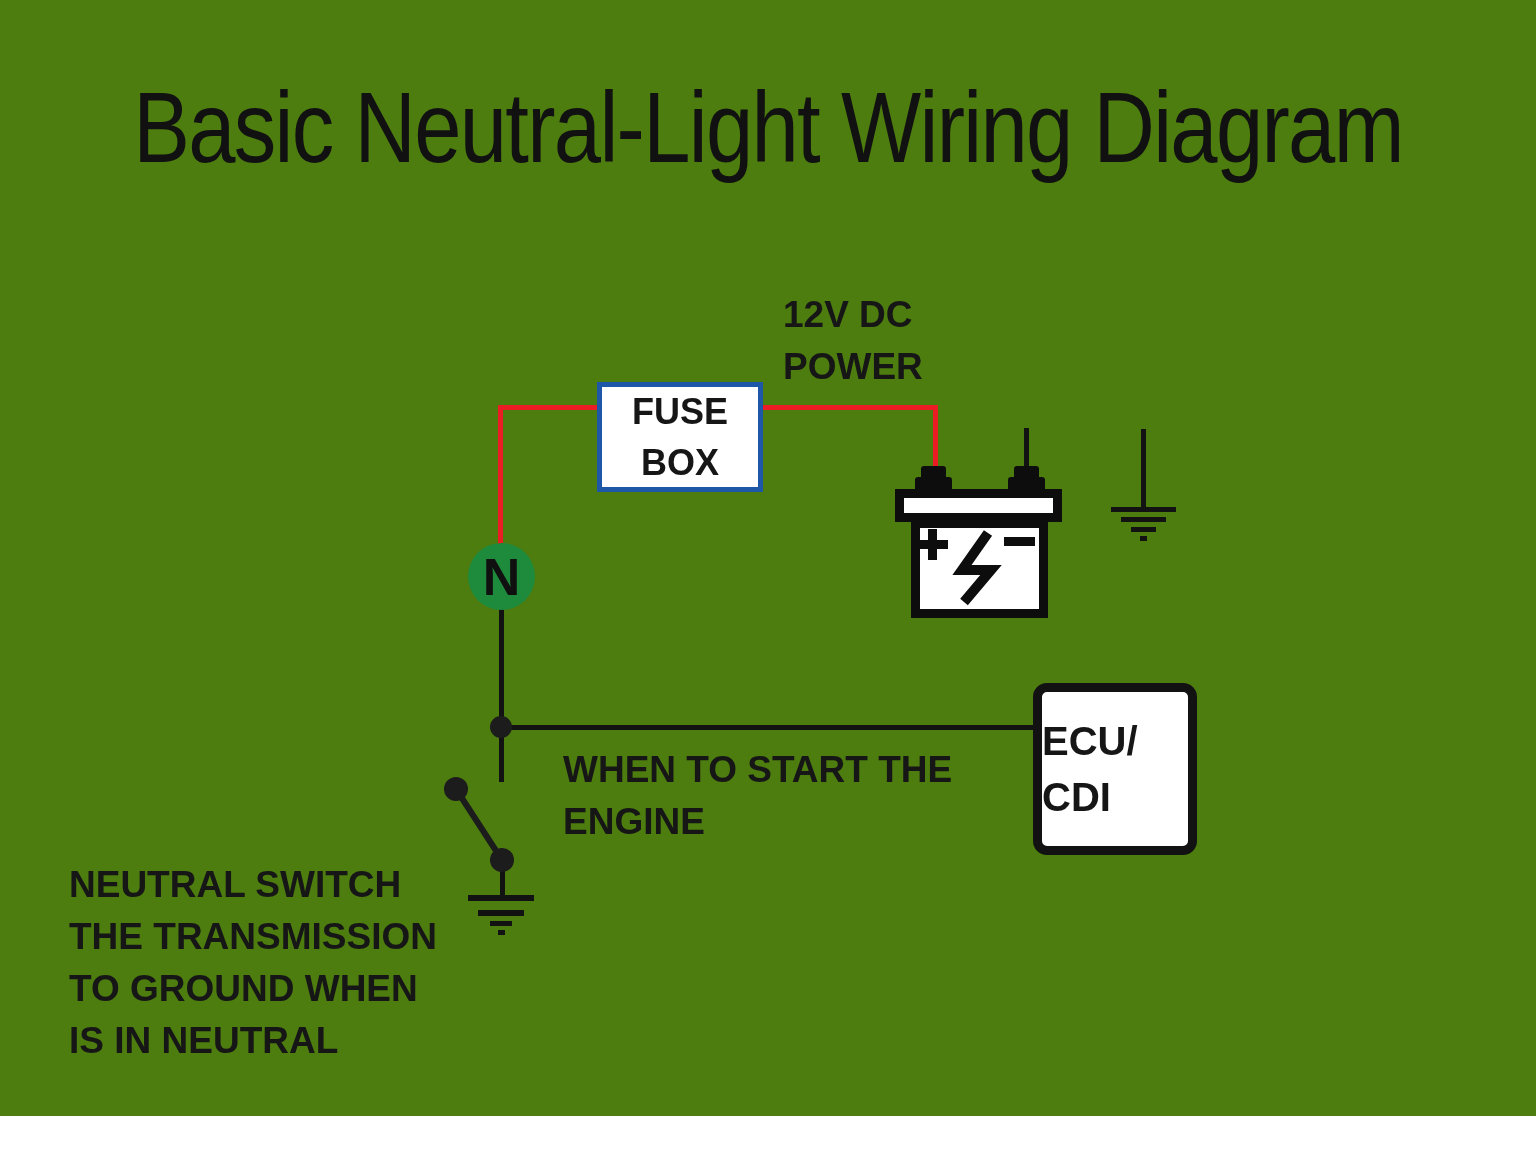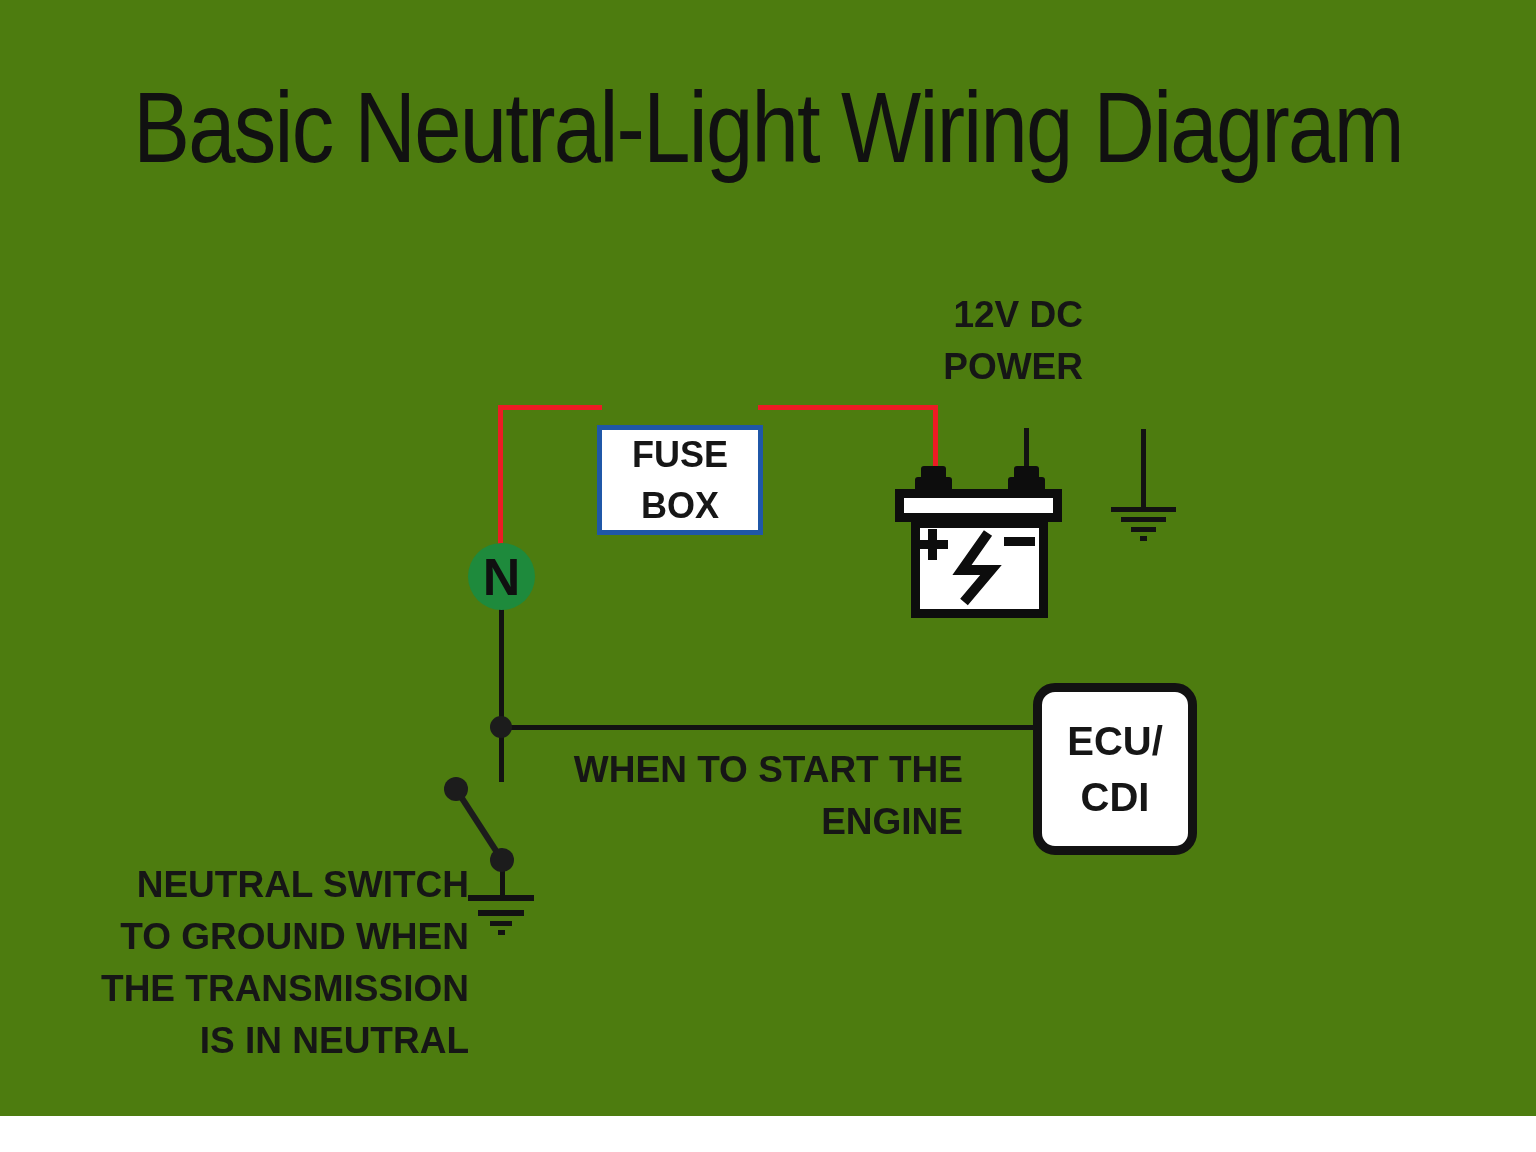--- a/index.html
+++ b/index.html
@@ -20,50 +20,50 @@
     font-size: 100px; font-weight: 400; letter-spacing: -2px;
     transform: scaleX(0.85);
     transform-origin: center;
     white-space: nowrap;
     color: #111111;
   }
 
   
   .note {
     font-weight: 700; font-size: 37px; line-height: 52px;
-    text-align: right; color: #161616;
+    text-align: left; color: #161616;
   }
 
   
   .wire-red { background: #EC1C24; }
   .wire-black { background: #121212; }
 
   
   .fuse-box {
     left: 597px; top: 382px; width: 166px; height: 110px;
     border: 5px solid #1F57A8; background: #ffffff;
     box-sizing: border-box;
     display: flex; flex-direction: column; align-items: center; justify-content: center;
-    font-size: 36px; font-weight: 700; line-height: 51px; color: #161616; margin-top: 43px;
+    font-size: 36px; font-weight: 700; line-height: 51px; color: #161616;
   }
 
   
   .neutral-light {
     left: 468px; top: 543px; width: 67px; height: 67px;
     border-radius: 50%; background: #1E8A3C;
     display: flex; align-items: center; justify-content: center;
     font-size: 52px; font-weight: 700; color: #101010;
   }
 
   
   .ecu-box {
     left: 1033px; top: 683px; width: 164px; height: 172px;
-    border: 9px solid #121212; border-radius: 22px; background: #ffffff;
+    border: 9px solid #121212; border-radius: 14px; background: #ffffff;
     box-sizing: border-box;
-    display: flex; flex-direction: column; align-items: center; justify-content: center;
+    display: flex; flex-direction: column; justify-content: center;
     font-size: 40px; font-weight: 700; line-height: 56px; color: #161616;
   }
 
   
   .bat-part { background: #0d0d0d; }
   .bat-lid {
     left: 895px; top: 489px; width: 167px; height: 33px;
     border: 9px solid #0d0d0d; background: #ffffff; box-sizing: border-box;
   }
   .bat-body {
@@ -140,22 +140,22 @@
     <div>CDI</div>
   </div>
 
   <div class="abs note" style="left:563px; top:744px; width:400px;">
     <div>WHEN TO START THE</div>
     <div>ENGINE</div>
   </div>
 
   <div class="abs note" style="left:69px; top:859px; width:400px;">
     <div>NEUTRAL SWITCH</div>
+    <div>THE TRANSMISSION</div>
     <div>TO GROUND WHEN</div>
-    <div>THE TRANSMISSION</div>
     <div>IS IN NEUTRAL</div>
   </div>
 
   <svg class="abs svg-layer" viewBox="0 0 1536 1152">
     <path d="M 988 533 L 962 570 L 991 570 L 964 602" fill="none" stroke="#0d0d0d" stroke-width="10" stroke-linejoin="miter" stroke-linecap="butt"></path>
     <circle cx="501" cy="727" r="11" fill="#1c1c1c"></circle>
     <line x1="456" y1="789" x2="502" y2="860" stroke="#1c1c1c" stroke-width="6"></line>
     <circle cx="456" cy="789" r="12" fill="#1c1c1c"></circle>
     <circle cx="502" cy="860" r="12" fill="#1c1c1c"></circle>
   </svg>

